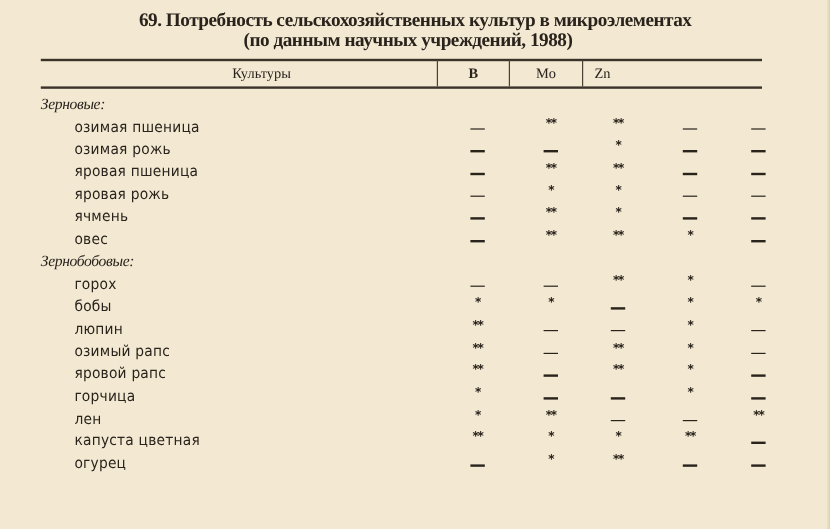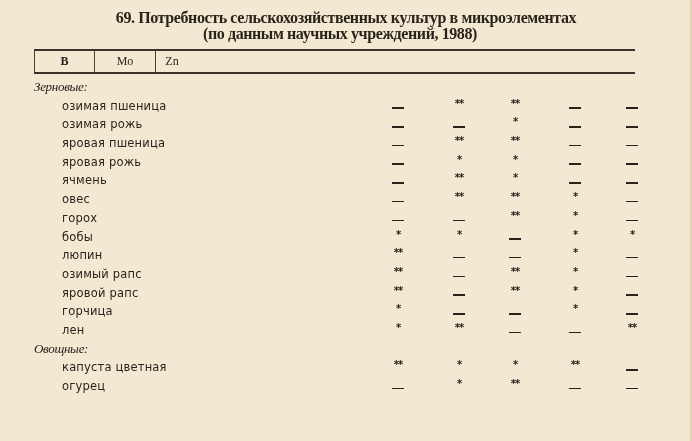--- a/index.html
+++ b/index.html
@@ -127,20 +127,21 @@
 </head>
 <body>
 
 <div class="page-edge"></div>
 
 <div class="title l1">69. Потребность сельскохозяйственных культур в микроэлементах</div>
 <div class="title l2">(по данным научных учреждений, 1988)</div>
 
 <div class="rule top"></div>
 <div class="header-row">
+  <div class="hcell first">Культуры</div>
   <div class="hcell c1">B</div>
   <div class="hcell c4">Mo</div>
   <div class="hcell c5">Zn</div>
 </div>
 <div class="rule mid"></div>
 
 <div class="body-rows" id="body-rows">
     <div class="row">
       <span class="group-label">Зерновые:</span>
     </div>
@@ -186,20 +187,23 @@
     </div>
     <div class="row">
       <span class="crop-name">овес</span>
       <span class="val v0"><span class="dash"></span></span>
       <span class="val v1"><span class="stars">**</span></span>
       <span class="val v2"><span class="stars">**</span></span>
       <span class="val v3"><span class="stars">*</span></span>
       <span class="val v4"><span class="dash"></span></span>
     </div>
     <div class="row">
+      <span class="group-label">Зернобобовые:</span>
+    </div>
+    <div class="row">
       <span class="crop-name">горох</span>
       <span class="val v0"><span class="dash"></span></span>
       <span class="val v1"><span class="dash"></span></span>
       <span class="val v2"><span class="stars">**</span></span>
       <span class="val v3"><span class="stars">*</span></span>
       <span class="val v4"><span class="dash"></span></span>
     </div>
     <div class="row">
       <span class="crop-name">бобы</span>
       <span class="val v0"><span class="stars">*</span></span>
@@ -242,23 +246,20 @@
     </div>
     <div class="row">
       <span class="crop-name">лен</span>
       <span class="val v0"><span class="stars">*</span></span>
       <span class="val v1"><span class="stars">**</span></span>
       <span class="val v2"><span class="dash"></span></span>
       <span class="val v3"><span class="dash"></span></span>
       <span class="val v4"><span class="stars">**</span></span>
     </div>
     <div class="row">
-      <span class="group-label">Овощные:</span>
-    </div>
-    <div class="row">
       <span class="crop-name">капуста цветная</span>
       <span class="val v0"><span class="stars">**</span></span>
       <span class="val v1"><span class="stars">*</span></span>
       <span class="val v2"><span class="stars">*</span></span>
       <span class="val v3"><span class="stars">**</span></span>
       <span class="val v4"><span class="dash"></span></span>
     </div>
     <div class="row">
       <span class="crop-name">огурец</span>
       <span class="val v0"><span class="dash"></span></span>

